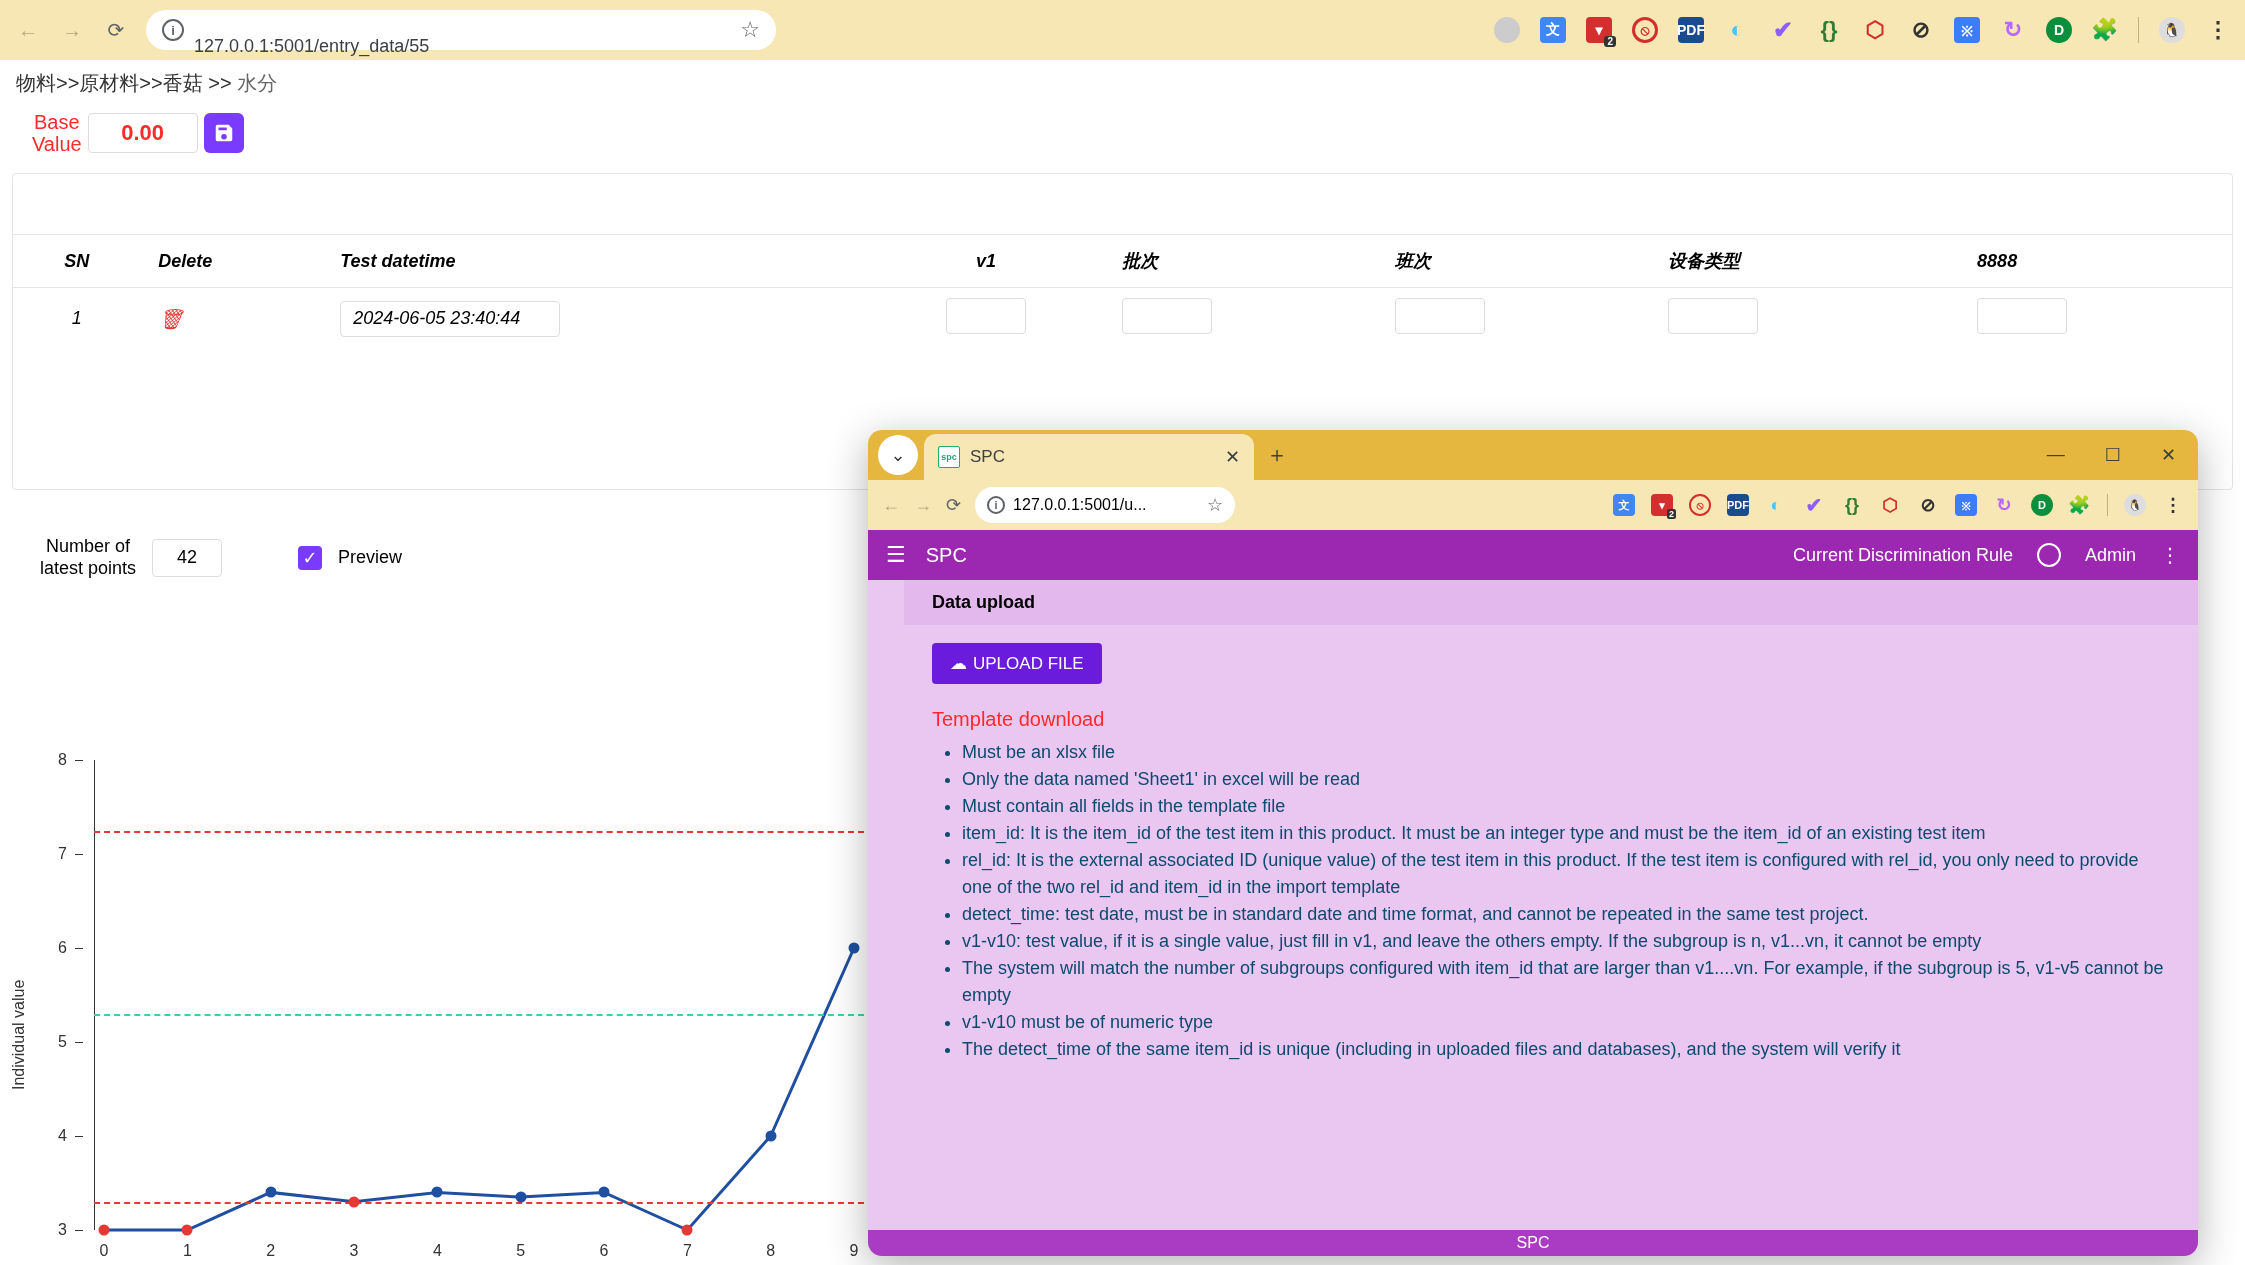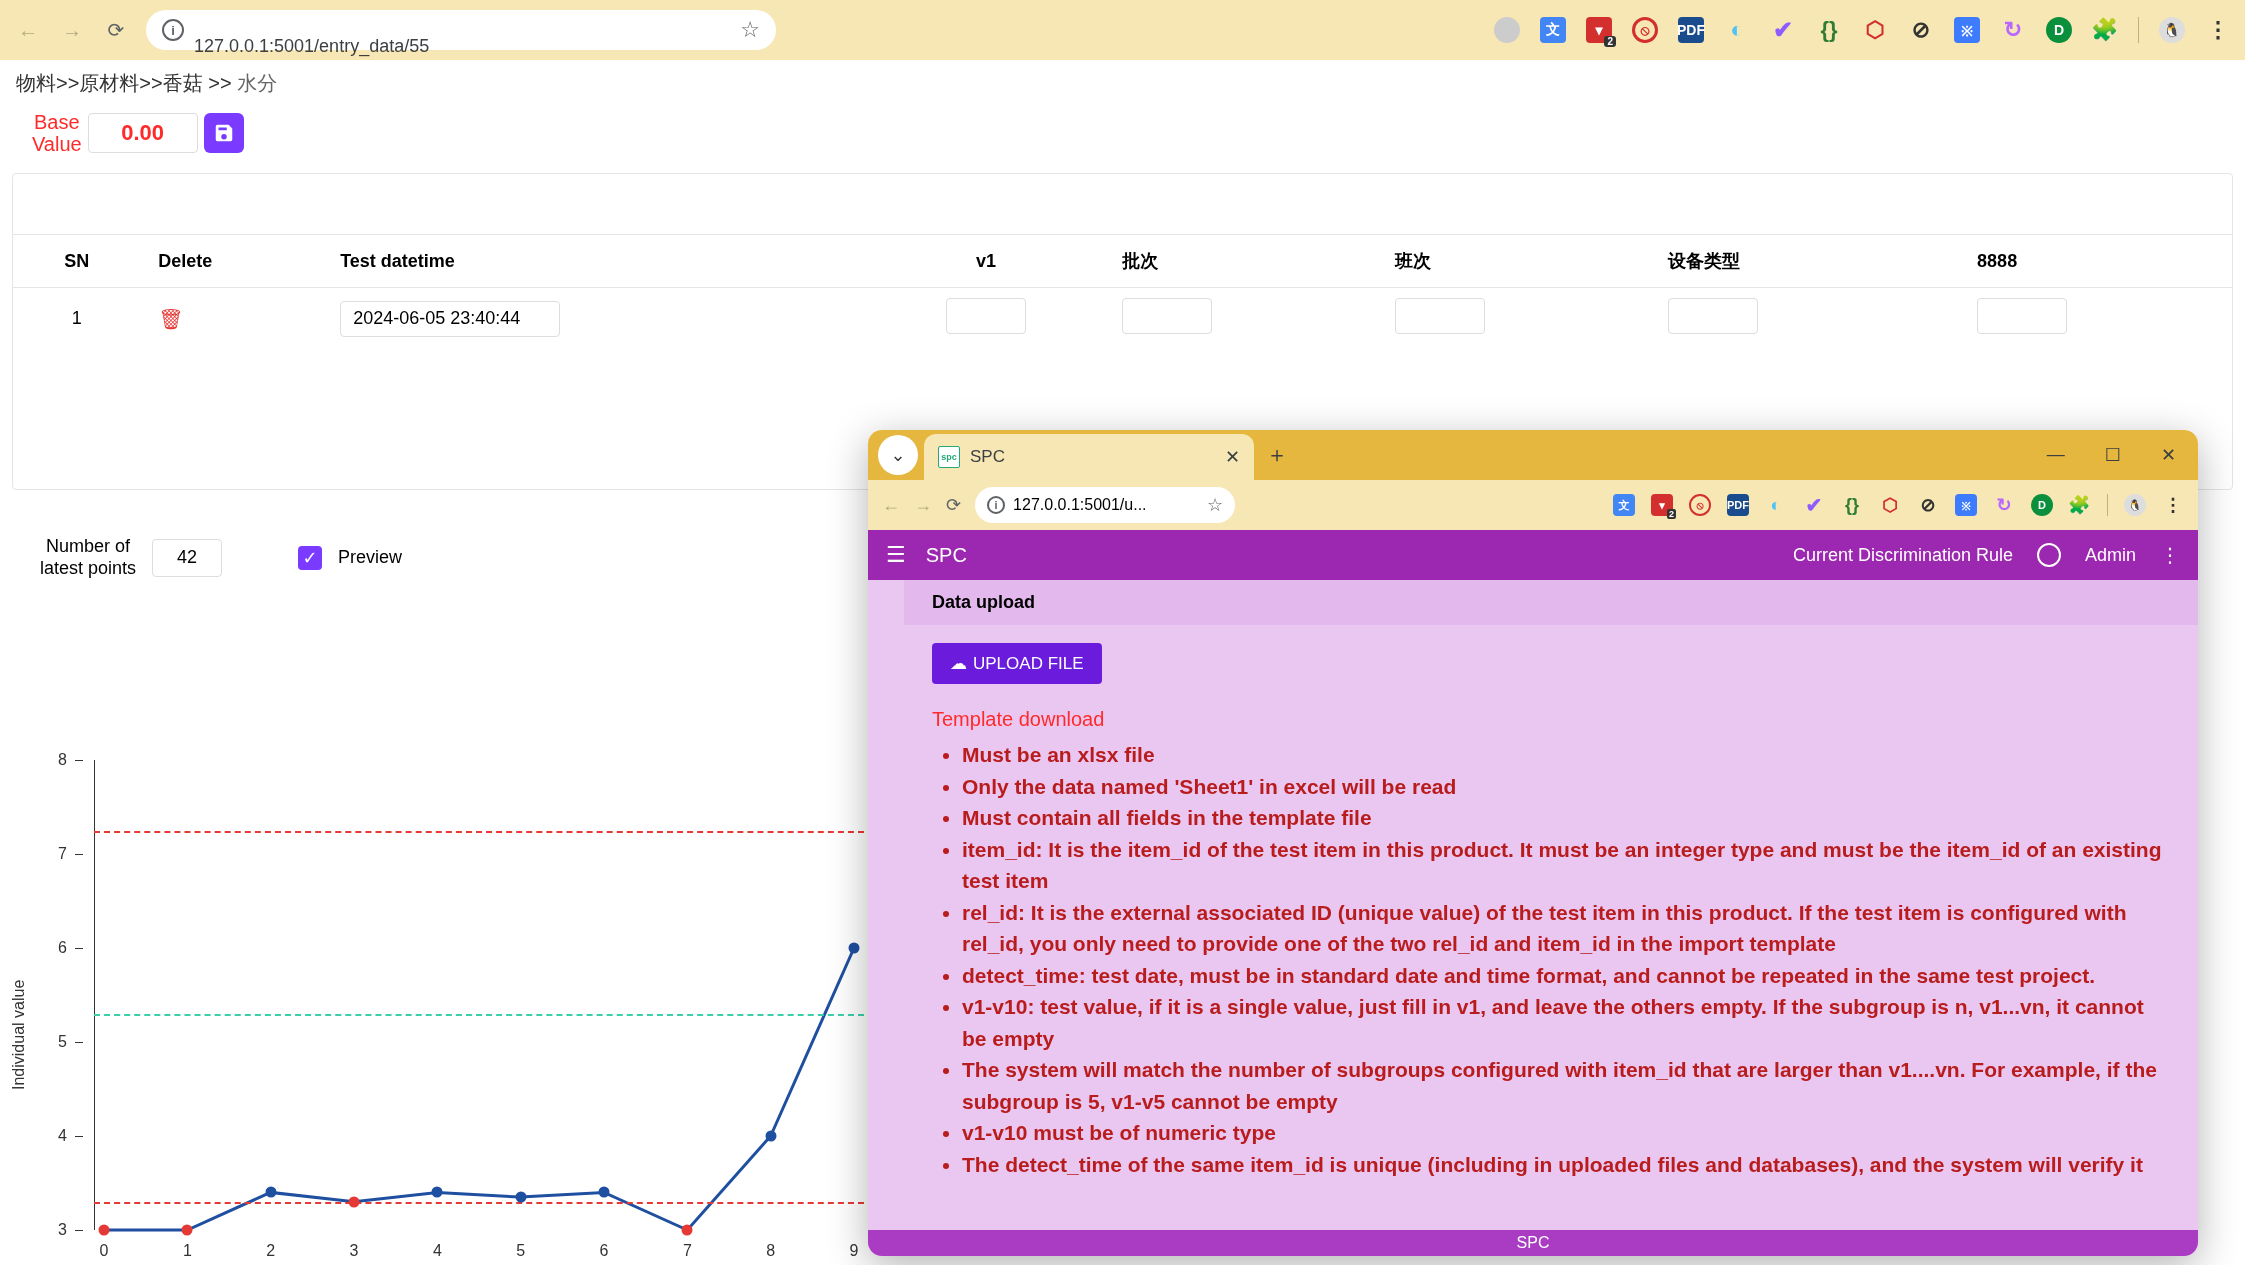--- a/index.html
+++ b/index.html
@@ -22,21 +22,21 @@
   .breadcrumb { padding:10px 16px 14px; font-size:20px; color:#333; }
   .breadcrumb a { color:#333; text-decoration:none; }
   .breadcrumb .last { color:#666; }
 
   .basevalue-row { display:flex; align-items:center; gap:6px; padding:0 32px 18px; }
   .basevalue-row .label { color:#ff2a2a; font-size:20px; line-height:1.1; text-align:center; }
   .basevalue-row .input { width:110px; height:40px; border:1px solid #ddd; border-radius:4px; font-size:22px; font-weight:bold; color:#ff2a2a; text-align:center; display:flex; align-items:center; justify-content:center; }
   .basevalue-row .save { width:40px; height:40px; background:#7a3aff; border-radius:6px; display:flex; align-items:center; justify-content:center; color:#fff; font-size:22px; }
 
   .table-wrap { margin:0 12px 20px; border:1px solid #e5e5e5; border-radius:4px; padding-top:60px; }
-  table { width:100%; border-collapse:collapse; }
+  table { width:100%; border-collapse:collapse;font-style:italic; }
   thead th { text-align:left; padding:14px 18px; border-bottom:1px solid #e5e5e5; border-top:1px solid #e5e5e5; font-size:18px; }
   tbody td { padding:10px 18px; font-size:18px; }
   tbody td.center, thead th.center { text-align:center; }
   .delete-icon { color:#e53935; font-size:20px; }
   .cell-input { display:inline-block; border:1px solid #ddd; border-radius:4px; height:36px; min-width:90px; padding:6px 12px; background:#fff; }
   .cell-input.wide { min-width:220px; }
 
   .preview-row { display:flex; align-items:center; gap:16px; padding:26px 40px 8px; }
   .preview-row .label { font-size:18px; text-align:center; line-height:1.2; }
   .preview-row .np-input { width:70px; height:38px; border:1px solid #ddd; border-radius:4px; text-align:center; font-size:18px; display:flex; align-items:center; justify-content:center; }
@@ -80,21 +80,21 @@
   .popup .appbar .apptitle { font-size:20px; font-weight:500; }
   .popup .appbar .right { margin-left:auto; display:flex; align-items:center; gap:24px; font-size:18px; }
   .popup .appbar .dots { font-size:20px; }
   .popup .appbar .palette { width:24px; height:24px; border:2px solid #fff; border-radius:50%; position:relative; }
 
   .popup .content { flex:1; background:#eac7f1; position:relative;padding-left:36px; }
   .popup .panel-head { padding:12px 28px; font-size:18px; font-weight:bold; background:#e3b8ec; }
   .popup .panel-body { padding:18px 28px; }
   .popup .upload-btn { background:#6a1bdc; color:#fff; border:none; border-radius:4px; padding:10px 18px; font-size:17px; display:inline-flex; align-items:center; gap:6px; }
   .popup .tmpl-link { color:#ff2a2a; font-size:20px; margin-top:24px; display:block; text-decoration:none; }
-  .popup ul { margin:8px 0 0 30px; font-size:21px; color:#b91c1c; line-height:1.5;font-weight:bold; }
+  .popup ul { margin:8px 0 0 30px; font-size:18px; color:#0c4a6e; line-height:1.5; }
   .popup .footer { position:absolute; bottom:0; left:0; right:0; height:26px; background:#aa3bc3; color:#fff; text-align:center; font-size:16px; line-height:26px; }
 
 </style>
 </head>
 <body>
 
 <div class="main-chrome">
   <div class="nav-btn disabled">←</div>
   <div class="nav-btn disabled">→</div>
   <div class="nav-btn">⟳</div>

